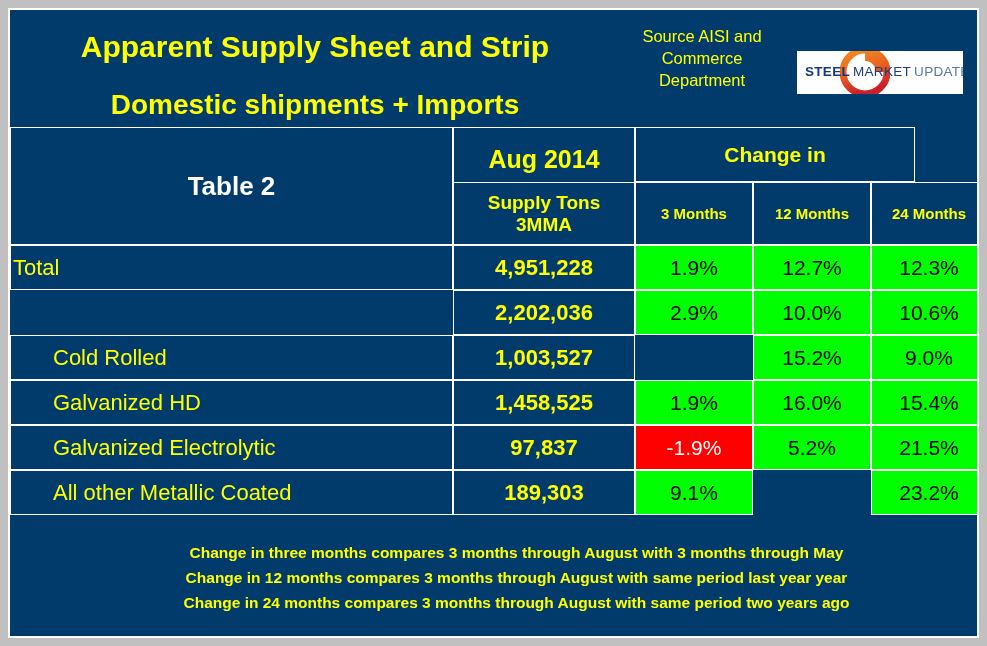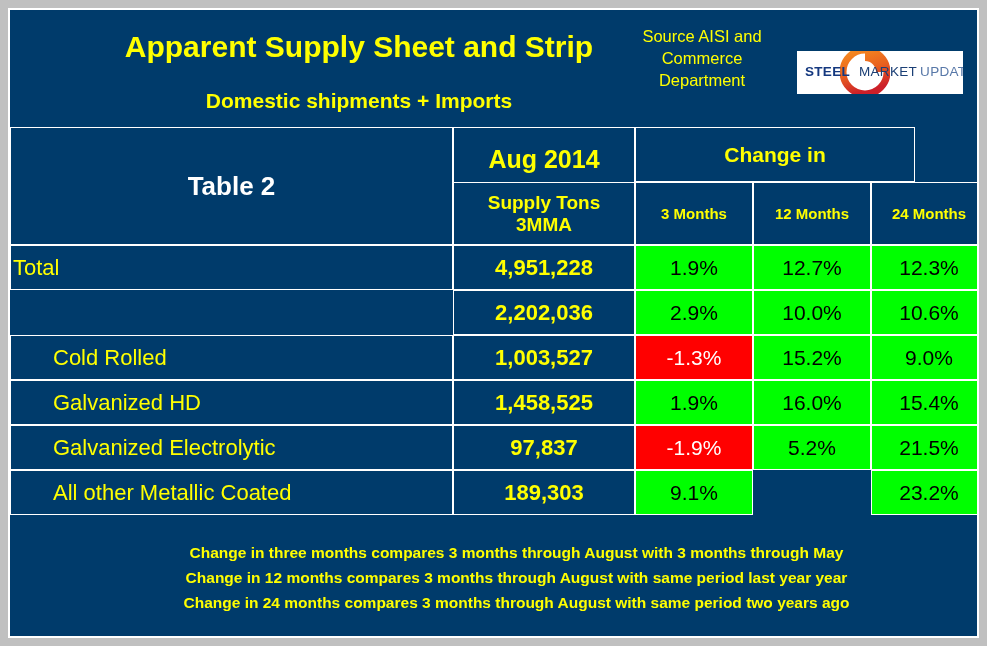--- a/index.html
+++ b/index.html
@@ -32,40 +32,39 @@
     position: absolute;
     left: 0; top: 0;
     width: 100%;
     height: 117px;
   }
   #title-text-wrap {
     position: absolute;
     left: 0; top: 0;
     width: 610px;
     height: 117px;
-    margin-left: 44px;
   }
   #main-title {
     position: absolute;
     left: 0; top: 20px;
     width: 610px;
     text-align: center;
     color: #ffff00;
     font-size: 30px;
     font-weight: bold;
     letter-spacing: 0px;
     white-space: nowrap;
   }
   #sub-title {
     position: absolute;
     left: 0; top: 79px;
     width: 610px;
     text-align: center;
     color: #ffff00;
-    font-size: 21px;
+    font-size: 28px;
     font-weight: bold;
     white-space: nowrap;
   }
   #source-note {
     position: absolute;
     left: 612px;
     top: 15px;
     width: 160px;
     text-align: center;
     color: #ffff00;
@@ -98,21 +97,21 @@
   }
   #logo-words {
     position: absolute;
     left: 8px;
     top: 13px;
     white-space: nowrap;
     font-size: 13.5px;
     line-height: 16px;
   }
   .lw-steel  { color: #14387f; font-weight: bold; letter-spacing: 0.3px; }
-  .lw-market { color: #1b3f75; font-weight: normal; letter-spacing: 0.3px; margin-left: 9px;}
+  .lw-market { color: #1b3f75; font-weight: normal; letter-spacing: 0.3px; margin-left: 3px;}
   .lw-update { color: #5878a8; font-weight: normal; letter-spacing: 0.3px; margin-left: 3px;}
 
   
   #table-area {
     position: absolute;
     left: 0;
     top: 117px;
     width: 100%;
     height: 401px;
   }
@@ -244,21 +243,20 @@
         </div>
         <div class="drow" style="top: 163px;">
           <div class="d-value">2,202,036</div>
           <div class="d-pct p1 pos">2.9%</div>
           <div class="d-pct p2 pos">10.0%</div>
           <div class="d-pct p3 pos">10.6%</div>
         </div>
         <div class="drow" style="top: 208px;">
           <div class="d-label indent">Cold Rolled</div>
           <div class="d-value">1,003,527</div>
-          <div class="d-pct p1 neg">-1.3%</div>
           <div class="d-pct p2 pos">15.2%</div>
           <div class="d-pct p3 pos">9.0%</div>
         </div>
         <div class="drow" style="top: 253px;">
           <div class="d-label indent">Galvanized HD</div>
           <div class="d-value">1,458,525</div>
           <div class="d-pct p1 pos">1.9%</div>
           <div class="d-pct p2 pos">16.0%</div>
           <div class="d-pct p3 pos">15.4%</div>
         </div>

